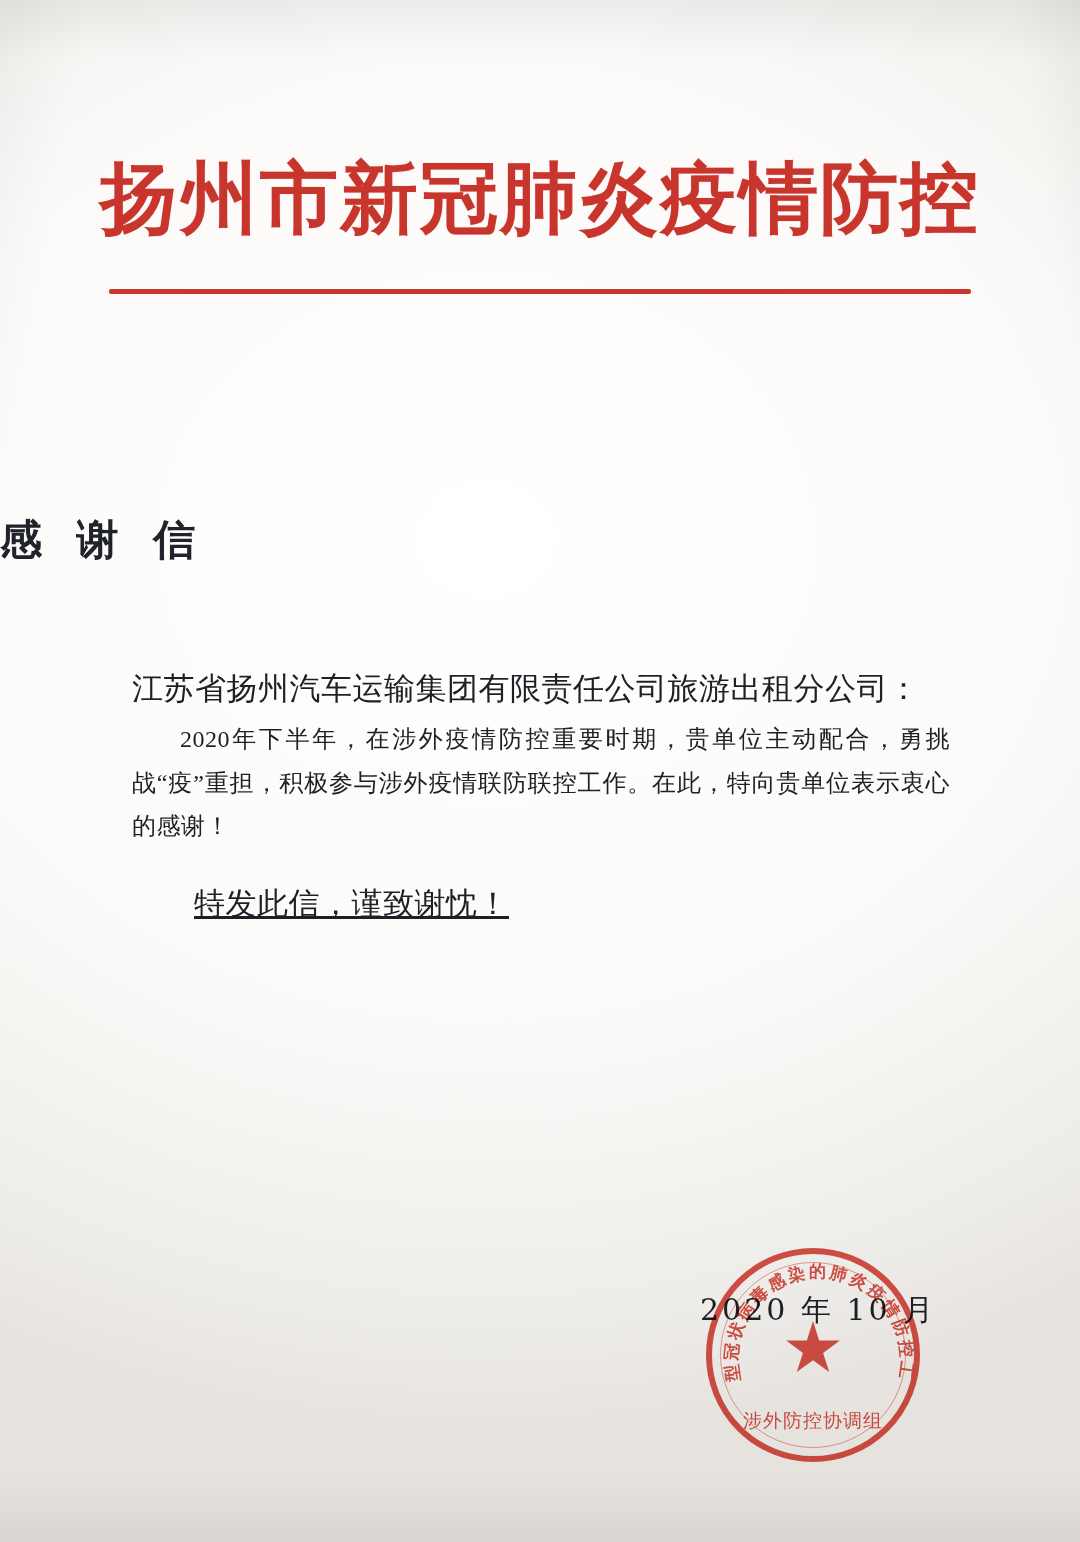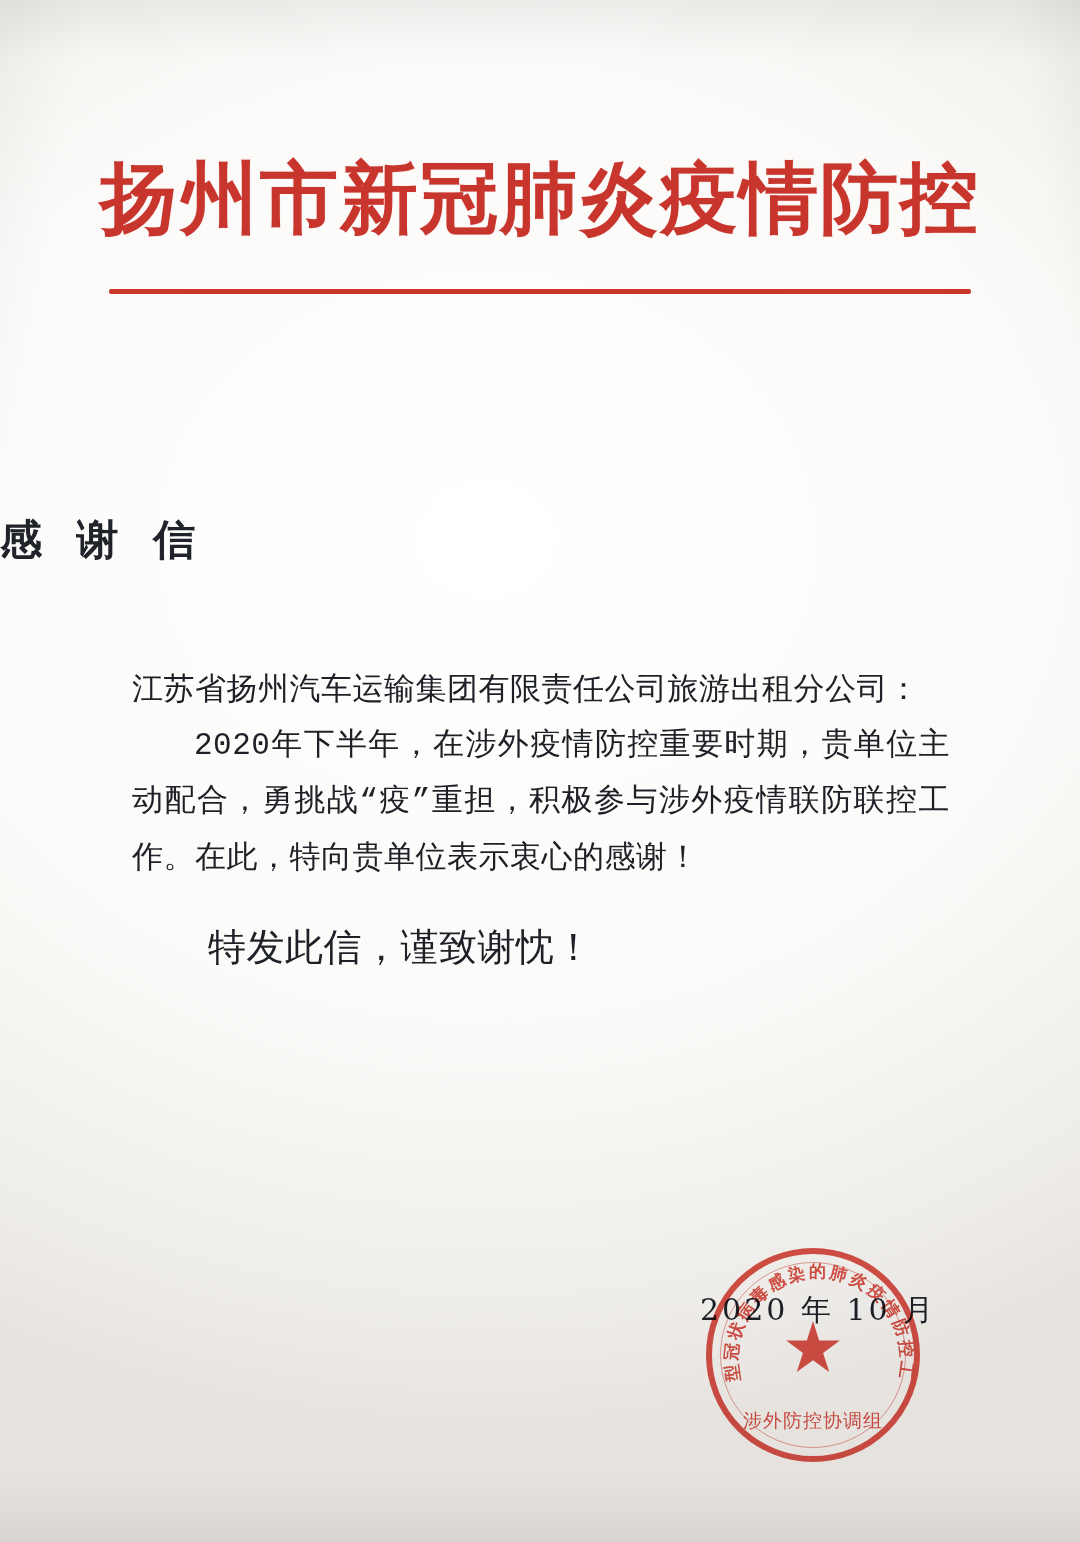--- a/index.html
+++ b/index.html
@@ -81,37 +81,38 @@
   }
   .salutation {
     font-family: "DejaVu Serif", serif;
     font-size: 31px;
     color: #1d2026;
     line-height: 1.55;
     letter-spacing: 0.5px;
     margin-top: 34px;
   }
   .para {
-    font-family: Liberation Mono, monospace;
-    font-size: 31px;
+    font-family: Liberation Serif, serif;
+    font-size: 24px;
     color: #1d2026;
     line-height: 1.82;
     letter-spacing: 0.5px;
     text-indent: 2em;
     text-align: justify;
     margin-top: 6px;
   }
   .closing {
     font-family: "DejaVu Serif", serif;
-    font-size: 38px;
+    font-size: 31px;
     color: #1d2026;
     line-height: 1.82;
     letter-spacing: 0.5px;
     text-indent: 2em;
     margin-top: 26px;
+    text-decoration: underline;
   }
 
   
   .date-line {
     position: absolute;
     left: 700px;
     top: 1290px;
     font-family: "DejaVu Serif", serif;
     font-size: 30px;
     color: #1d2026;

